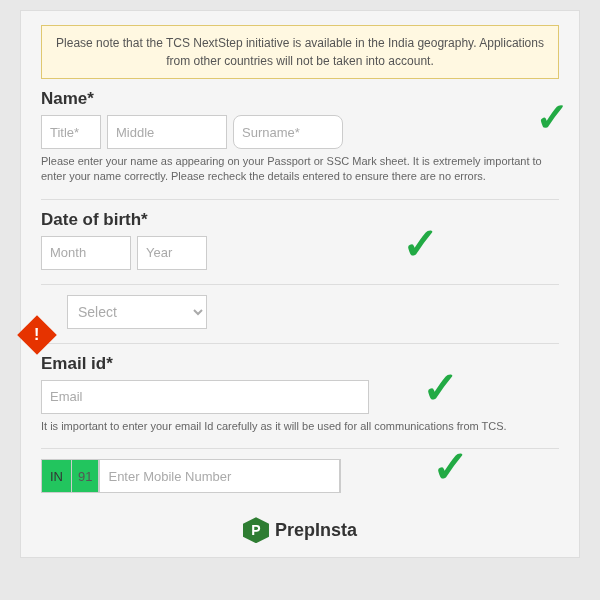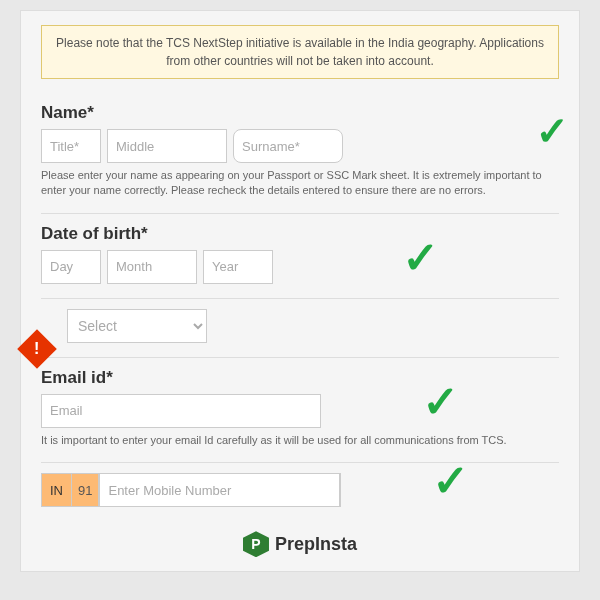--- a/index.html
+++ b/index.html
@@ -17,21 +17,21 @@
       background: #f5f5f5;
       width: 560px;
       margin-top: 10px;
       padding: 0 0 10px 0;
       border: 1px solid #ddd;
       position: relative;
     }
     .notice-bar {
       background: #fff8e1;
       border: 1px solid #e0c870;
-      margin: 14px 20px 24px 20px;
+      margin: 14px 20px 10px 20px;
       padding: 8px 12px;
       font-size: 12px;
       color: #555;
       text-align: center;
       line-height: 1.5;
     }
     .section {
       padding: 0 20px;
       margin-bottom: 14px;
       position: relative;
@@ -67,21 +67,21 @@
     input[type="text"]::placeholder {
       color: #aaa;
     }
     .input-title { width: 60px; }
     .input-first { width: 110px; }
     .input-middle { width: 120px; }
     .input-surname { width: 110px; border-radius: 8px; }
     .input-day { width: 60px; }
     .input-month { width: 90px; }
     .input-year { width: 70px; }
-    .input-email { width: 280px; }
+    .input-email { width: 328px; }
     .select-gender {
       width: 140px;
       height: 34px;
       border: 1px solid #ccc;
       background: #fff;
       font-size: 14px;
       color: #aaa;
       padding: 0 6px;
     }
     .warning-diamond {
@@ -105,21 +105,21 @@
       transform: rotate(-45deg);
       color: white;
       font-size: 16px;
       font-weight: bold;
       position: absolute;
     }
     .mobile-row {
       display: flex;
       align-items: center;
       border: 1px solid #ccc;
-      background: #fdba74;
+      background: #22c55e;
       width: 300px;
       height: 34px;
       overflow: hidden;
     }
     .mobile-country {
       padding: 0 8px;
       font-size: 13px;
       color: #333;
       border-right: 1px solid #ccc;
       height: 100%;
@@ -211,21 +211,20 @@
       <span class="big-check" style="right:-10px; top:-18px; font-size:40px;">✓</span>
     </div>
     <div class="hint-text">Please enter your name as appearing on your Passport or SSC Mark sheet. It is extremely important to enter your name correctly. Please recheck the details entered to ensure there are no errors.</div>
   </div>
 
   <div class="divider"></div>
 
   <div class="section" style="position:relative;">
     <span class="label">Date of birth*</span>
     <div class="input-row" style="position:relative;">
-      <input type="text" class="input-day" placeholder="Day" style="">
       <input type="text" class="input-month" placeholder="Month" style="">
       <input type="text" class="input-year" placeholder="Year" style="">
       <span class="big-check" style="right: 120px; top:-14px;">✓</span>
     </div>
   </div>
 
   <div class="divider"></div>
 
   <div class="section" style="position:relative;">
 

